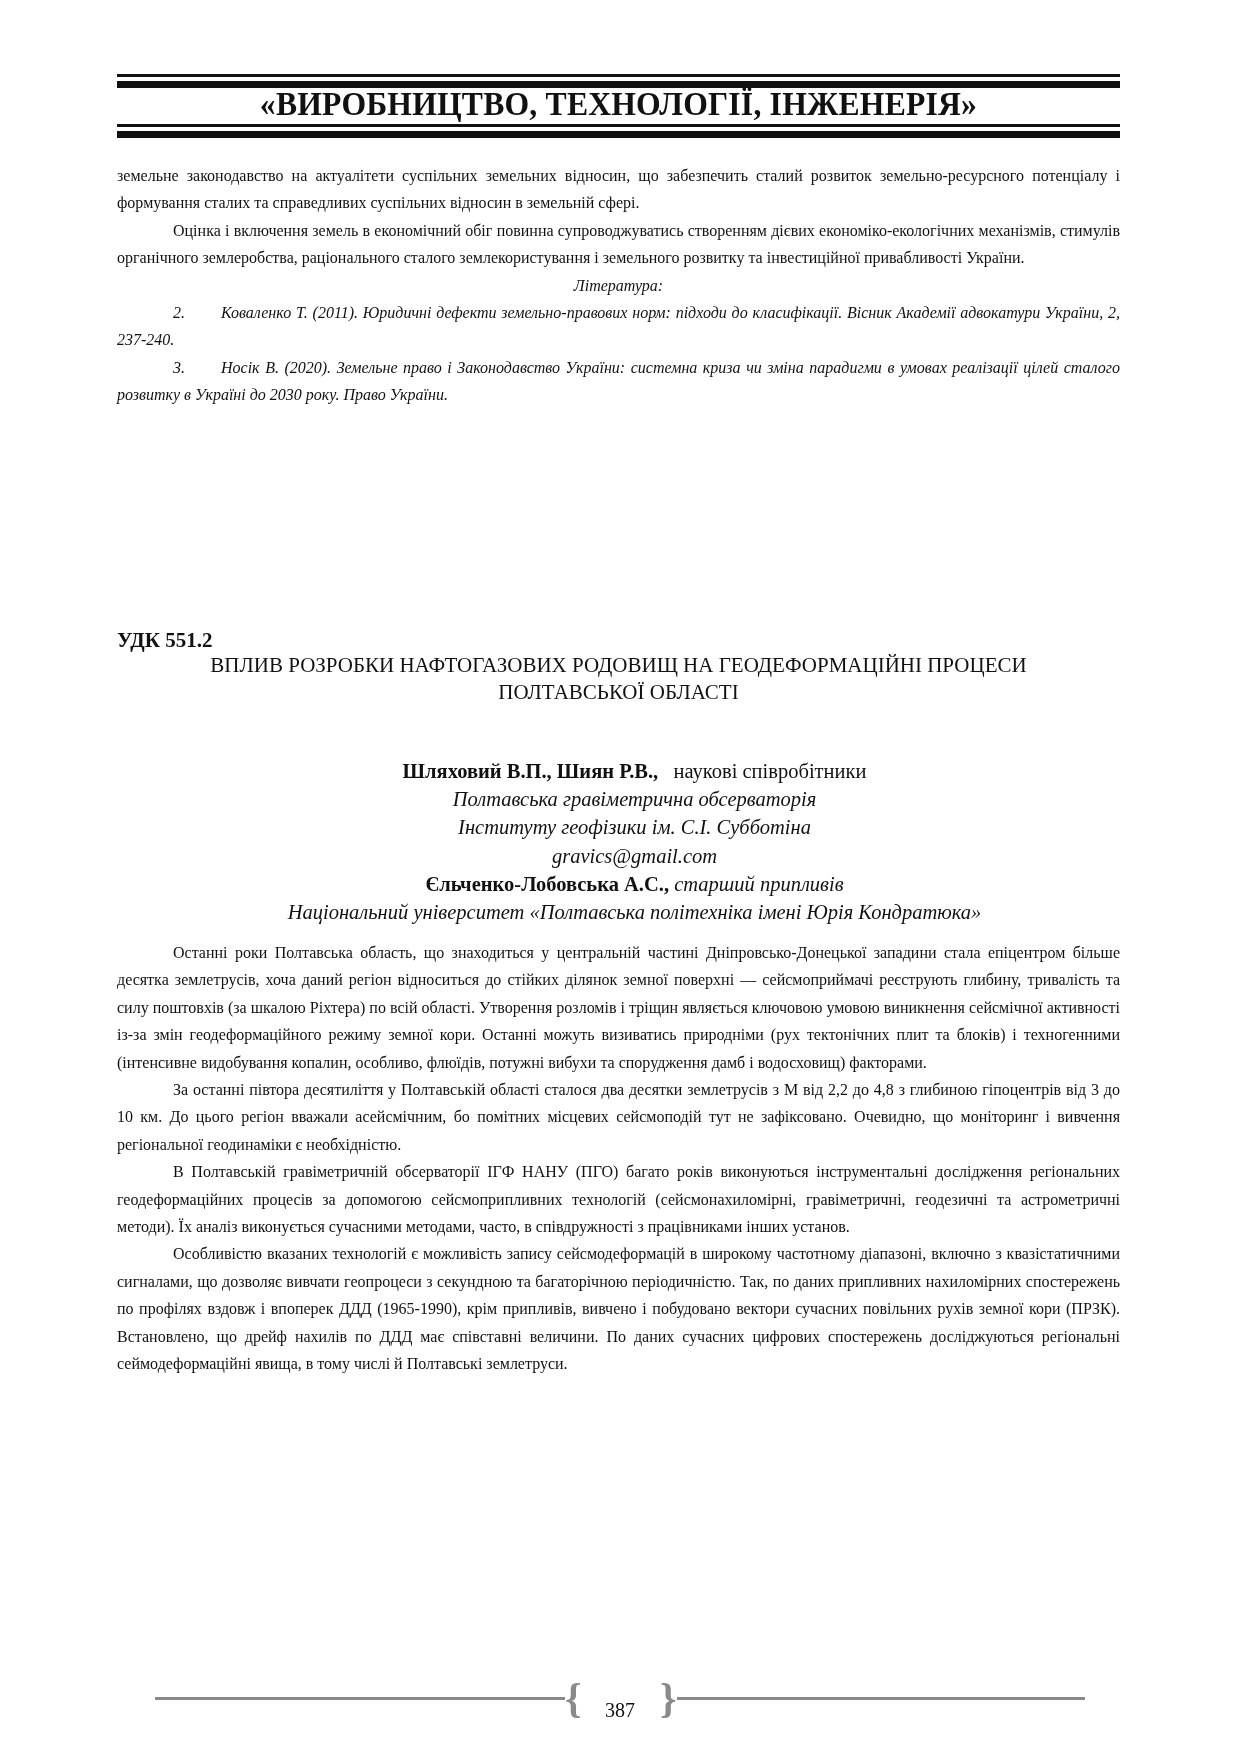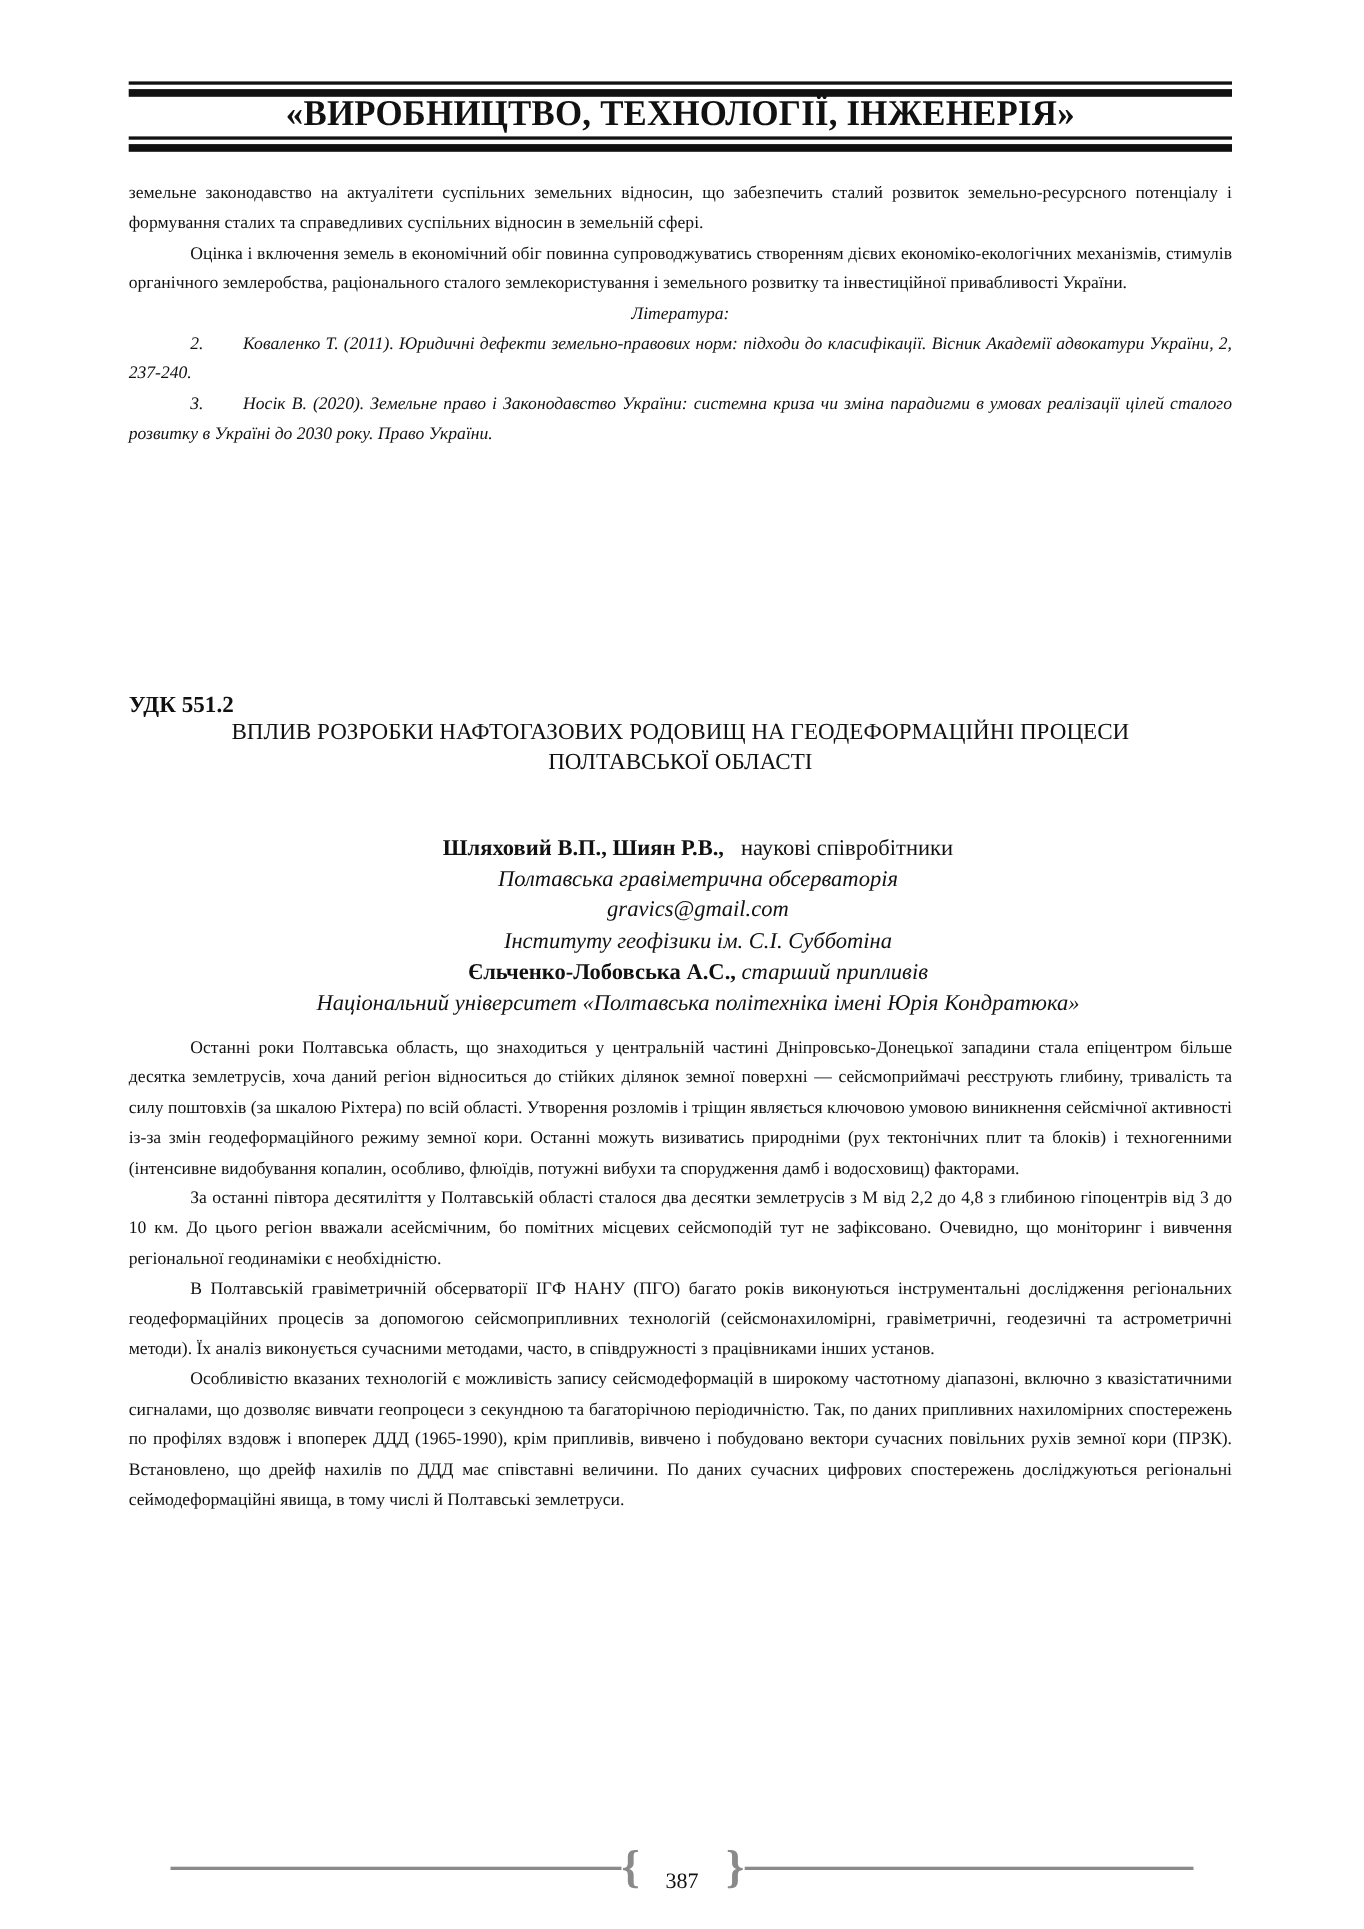--- a/index.html
+++ b/index.html
@@ -63,22 +63,22 @@
   <div>ВПЛИВ РОЗРОБКИ НАФТОГАЗОВИХ РОДОВИЩ НА ГЕОДЕФОРМАЦІЙНІ ПРОЦЕСИ</div>
   <div>ПОЛТАВСЬКОЇ ОБЛАСТІ</div>
 </div>
 
 <div class="authors">
   <div>
     <span class="bold">Шляховий В.П., Шиян Р.В.,</span>&nbsp;&nbsp;
     <span>наукові співробітники</span>
   </div>
   <div class="italic">Полтавська гравіметрична обсерваторія</div>
+  <div class="italic">Інституту геофізики ім. С.І. Субботіна</div>
   <div class="italic">gravics@gmail.com</div>
-  <div class="italic">Інституту геофізики ім. С.І. Субботіна</div>
   <div>
     <span class="bold">Єльченко-Лобовська А.С.,</span>
     <span class="italic">старший припливів</span>
   </div>
   <div class="italic">Національний університет «Полтавська політехніка імені Юрія Кондратюка»</div>
 </div>
 
 <div class="content" style="top:939px;">
   <p class="indent">Останні роки Полтавська область, що знаходиться у центральній частині Дніпровсько-Донецької западини стала епіцентром більше десятка землетрусів, хоча даний регіон відноситься до стійких ділянок земної поверхні — сейсмоприймачі реєструють глибину, тривалість та силу поштовхів (за шкалою Ріхтера) по всій області. Утворення розломів і тріщин являється ключовою умовою виникнення сейсмічної активності із-за змін геодеформаційного режиму земної кори. Останні можуть визиватись природніми (рух тектонічних плит та блоків) і техногенними (інтенсивне видобування копалин, особливо, флюїдів, потужні вибухи та спорудження дамб і водосховищ) факторами.</p>
   <p class="indent">За останні півтора десятиліття у Полтавській області сталося два десятки землетрусів з М від 2,2 до 4,8 з глибиною гіпоцентрів від 3 до 10 км. До цього регіон вважали асейсмічним, бо помітних місцевих сейсмоподій тут не зафіксовано. Очевидно, що моніторинг і вивчення регіональної геодинаміки є необхідністю.</p>

